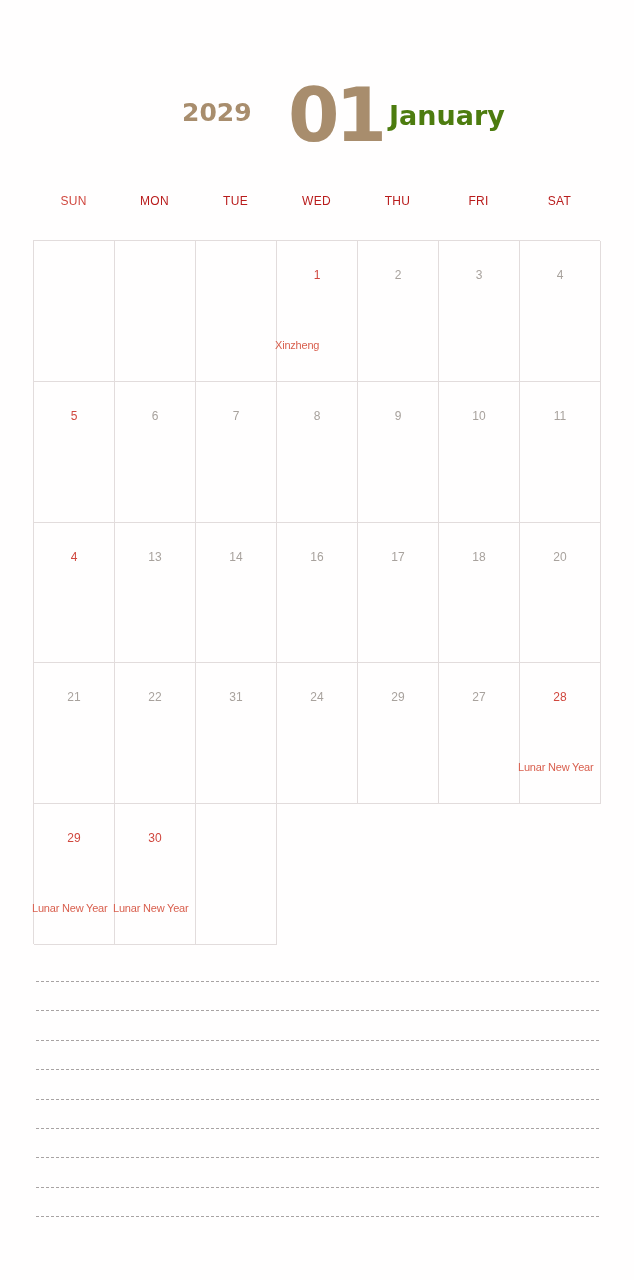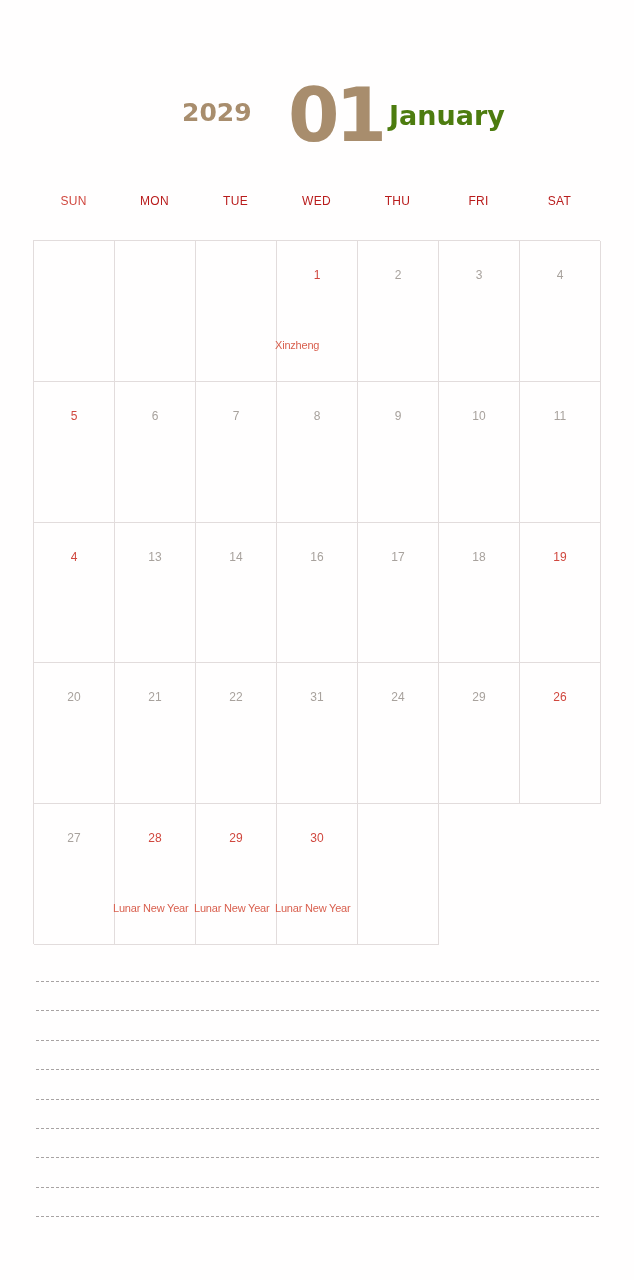--- a/index.html
+++ b/index.html
@@ -140,24 +140,20 @@
     </div>
     <div class="cell">
       <div class="daynum">17</div>
       <div class="holiday"></div>
     </div>
     <div class="cell">
       <div class="daynum">18</div>
       <div class="holiday"></div>
     </div>
     <div class="cell">
-      <div class="daynum red">19</div>
-      <div class="holiday"></div>
-    </div>
-    <div class="cell">
       <div class="daynum">20</div>
       <div class="holiday"></div>
     </div>
     <div class="cell">
       <div class="daynum">21</div>
       <div class="holiday"></div>
     </div>
     <div class="cell">
       <div class="daynum">22</div>
       <div class="holiday"></div>
@@ -165,24 +161,20 @@
     <div class="cell">
       <div class="daynum">31</div>
       <div class="holiday"></div>
     </div>
     <div class="cell">
       <div class="daynum">24</div>
       <div class="holiday"></div>
     </div>
     <div class="cell">
       <div class="daynum">29</div>
-      <div class="holiday"></div>
-    </div>
-    <div class="cell">
-      <div class="daynum red">26</div>
       <div class="holiday"></div>
     </div>
     <div class="cell">
       <div class="daynum">27</div>
       <div class="holiday"></div>
     </div>
     <div class="cell">
       <div class="daynum red">28</div>
       <div class="holiday">Lunar New Year</div>
     </div>

